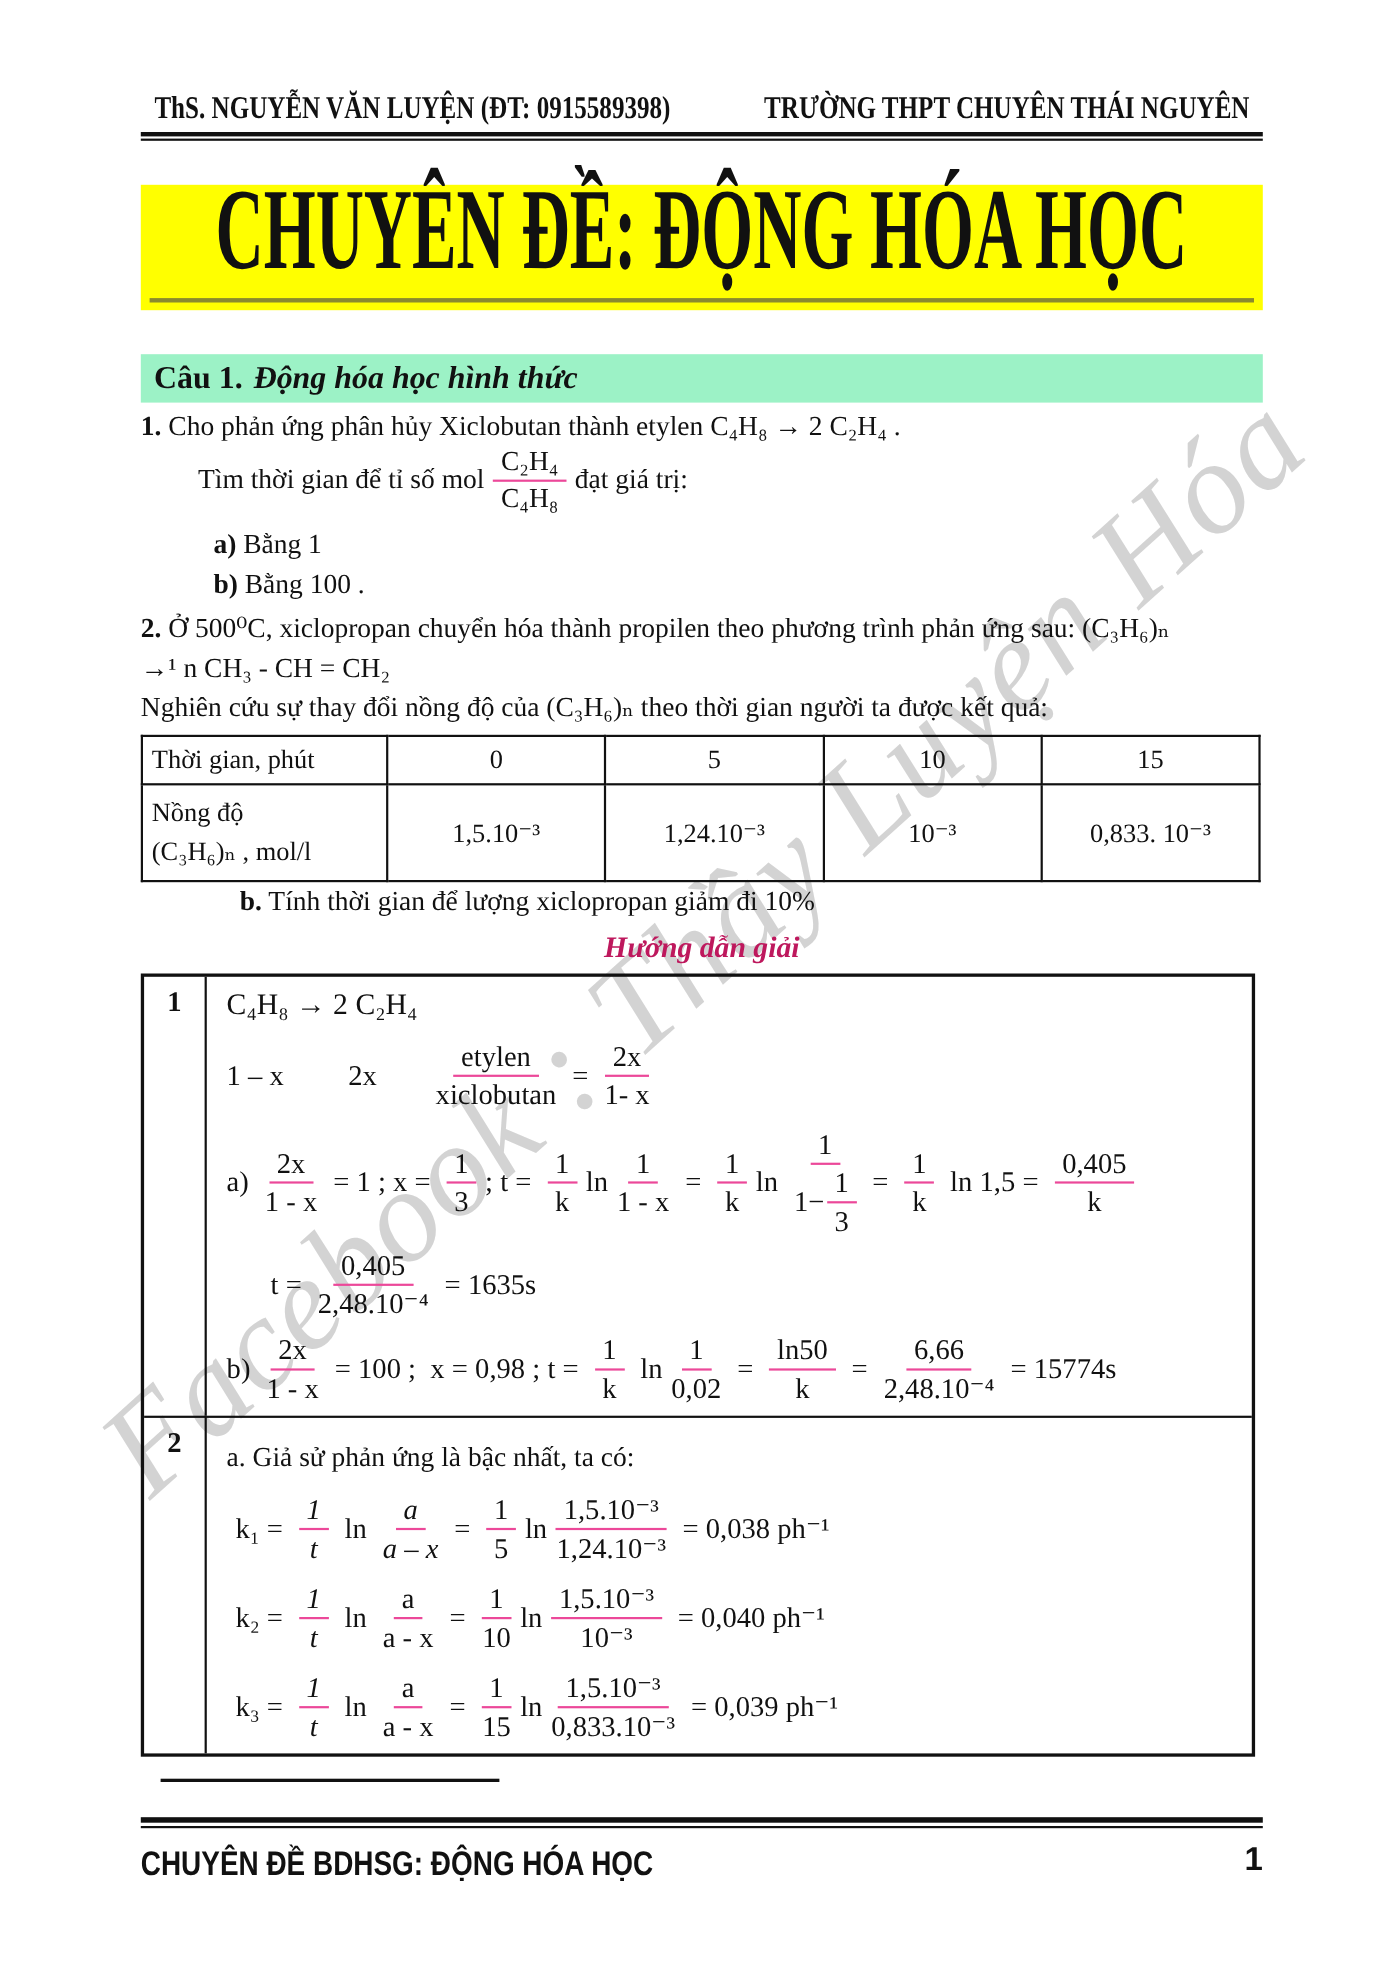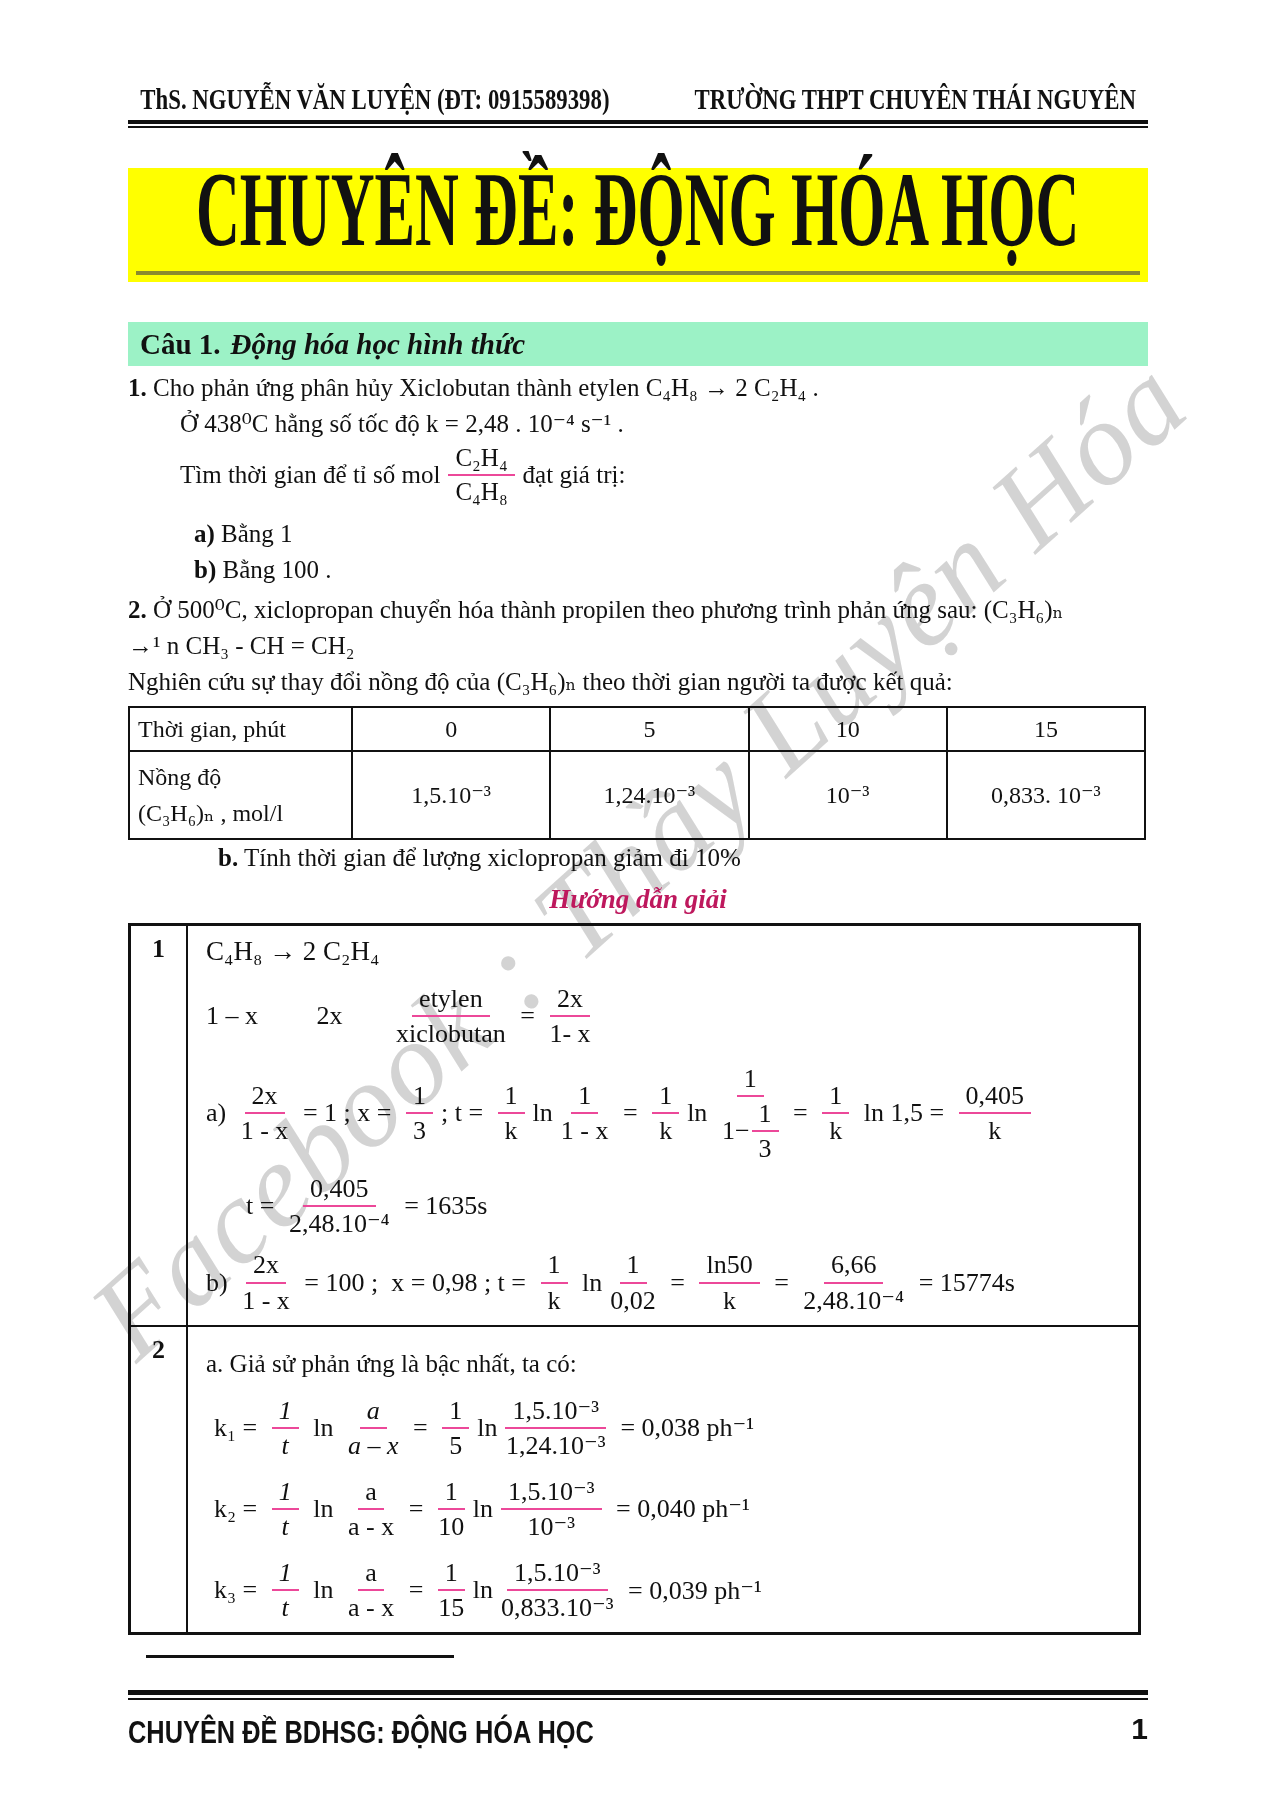--- a/index.html
+++ b/index.html
@@ -96,23 +96,20 @@
   </div>
 
   <div class="section-banner">
     <span>Câu 1.</span>
     <span class="sec-title">Động hóa học hình thức</span>
   </div>
 
   <div class="pline">
     <b>1.</b>
     <span>Cho phản ứng phân hủy Xiclobutan thành etylen  C₄H₈  → 2 C₂H₄ .</span>
-  </div>
-  <div class="pline ind1 supline">
-    <span>Ở 438⁰C  hằng số tốc độ k = 2,48 . 10⁻⁴ s⁻¹ .</span>
   </div>
   <div class="ratio-line ind1">
     <span>Tìm thời gian để tỉ số mol</span>
     <span class="fr">
       <span class="fn">C₂H₄</span>
       <span class="fd">C₄H₈</span>
     </span>
     <span>đạt giá trị:</span>
   </div>
   <div class="pline ind2" style="margin-top:12px">

